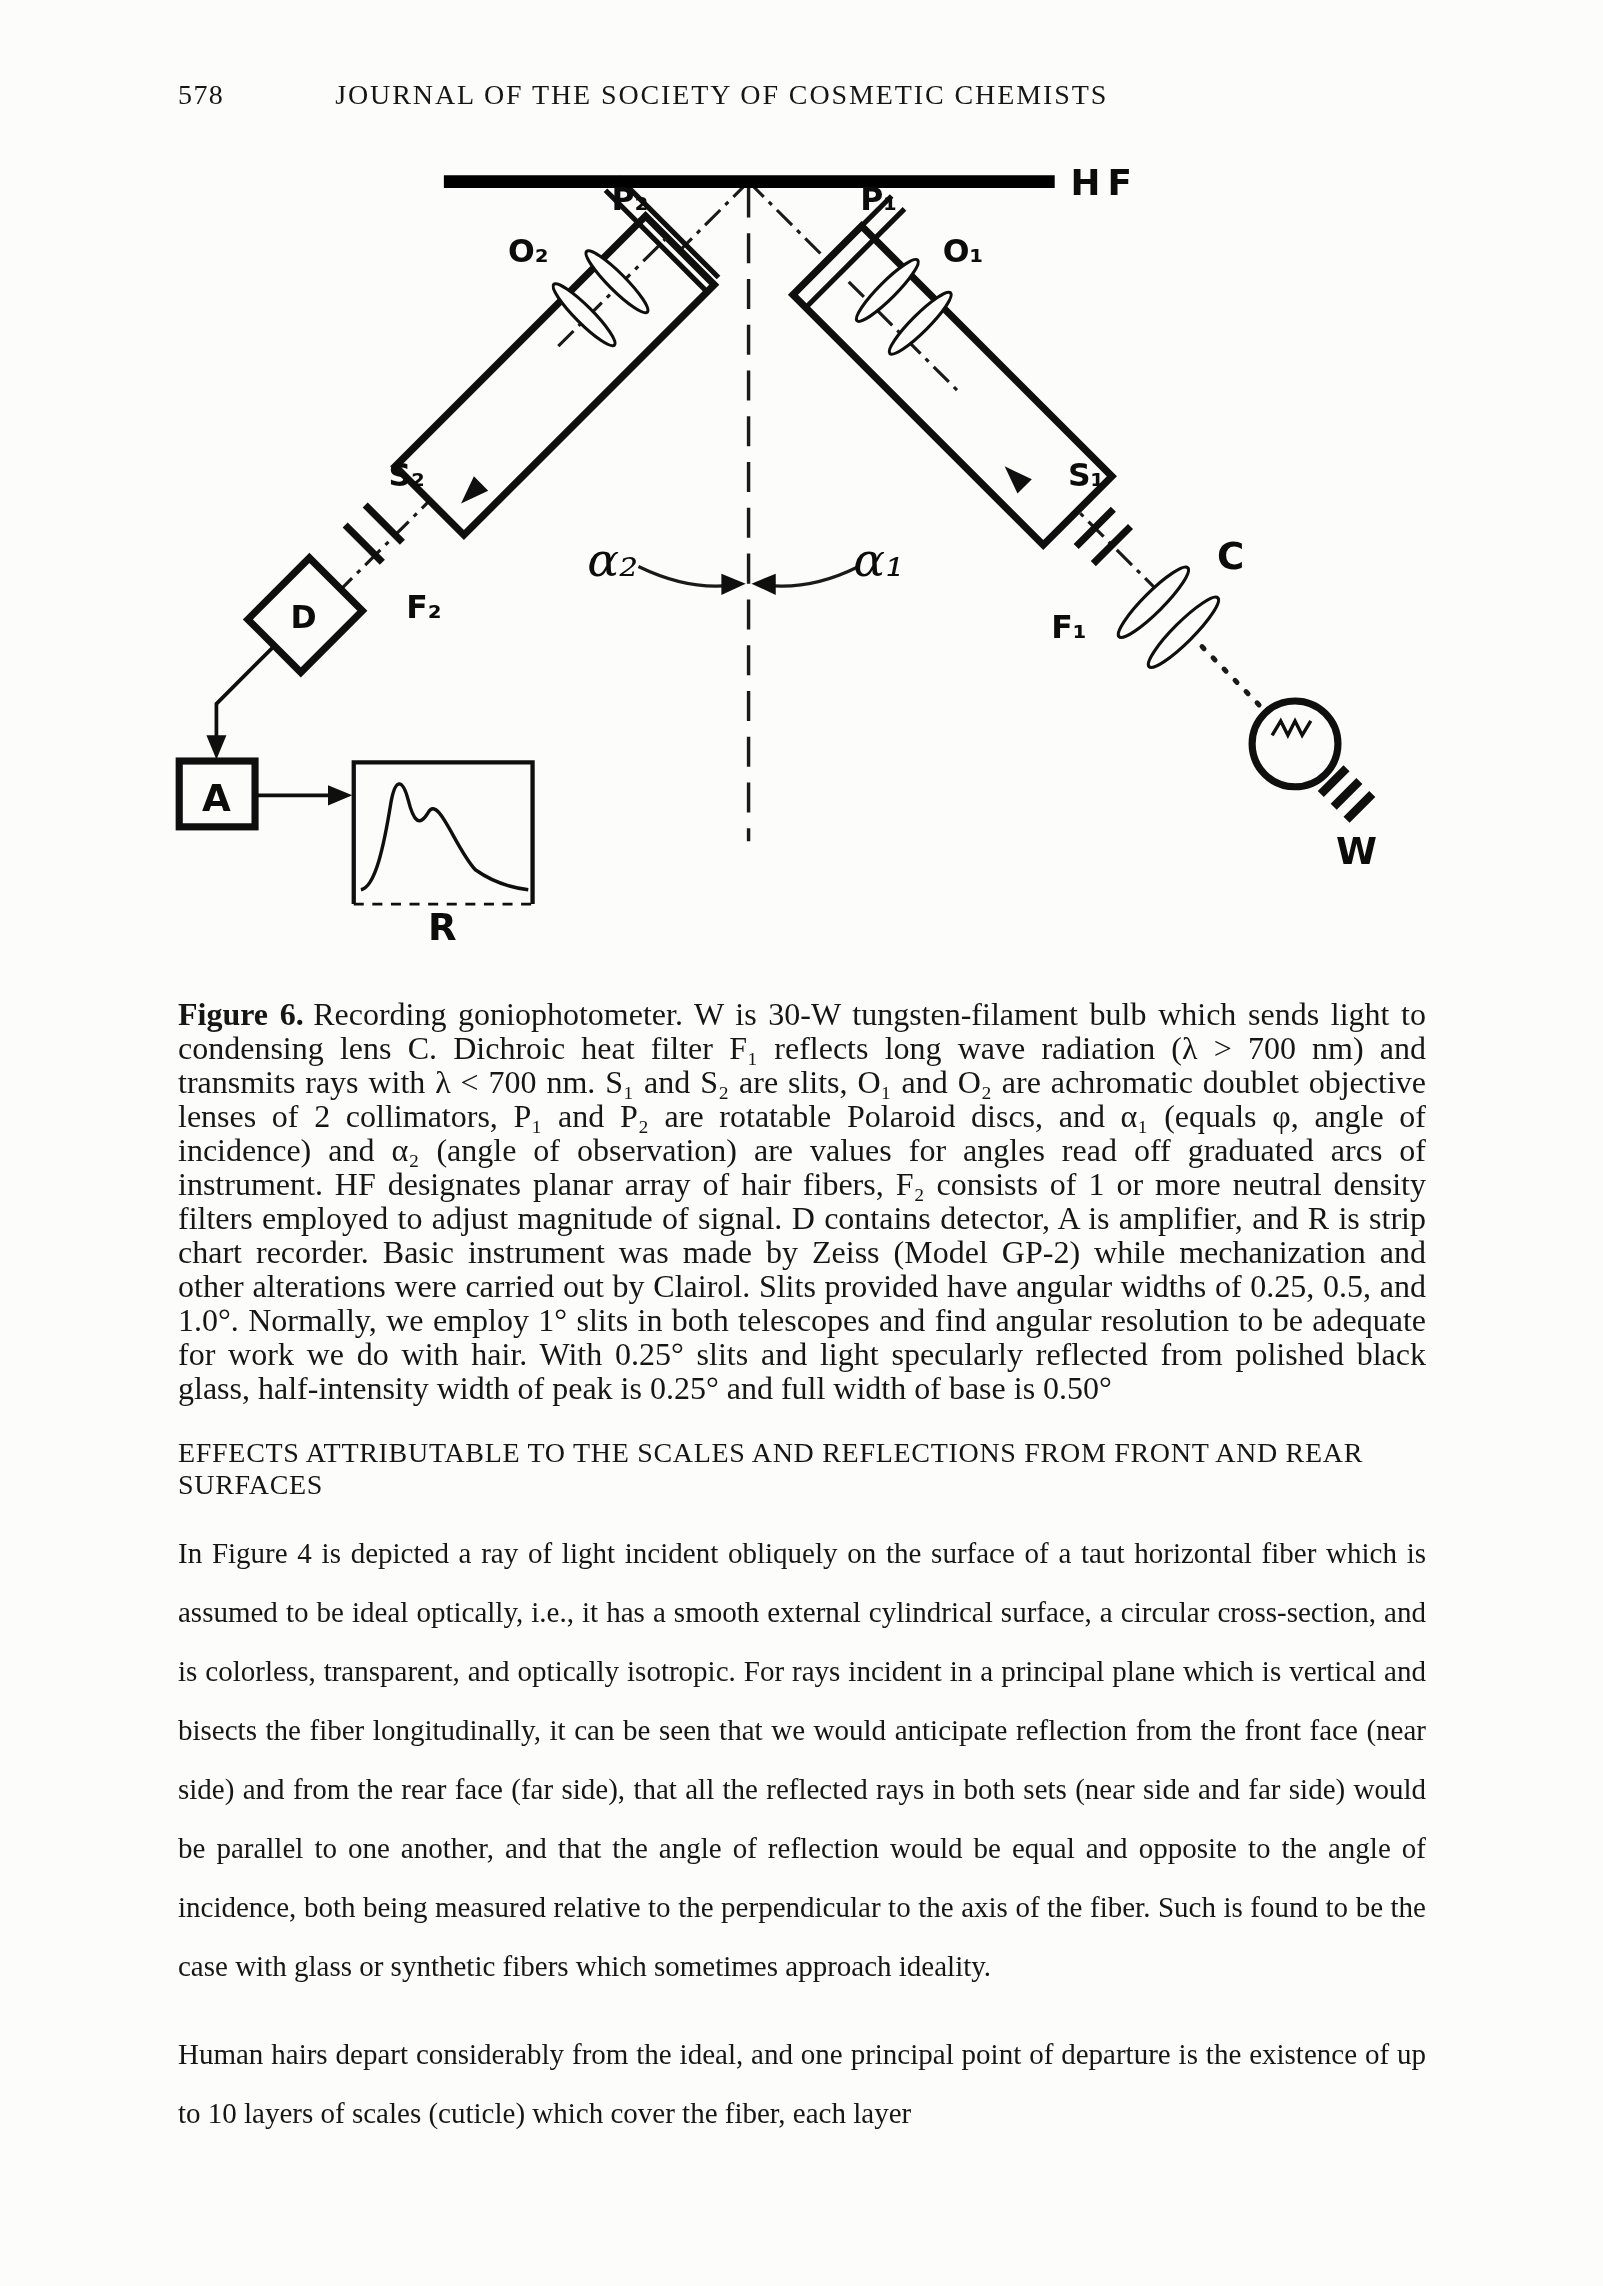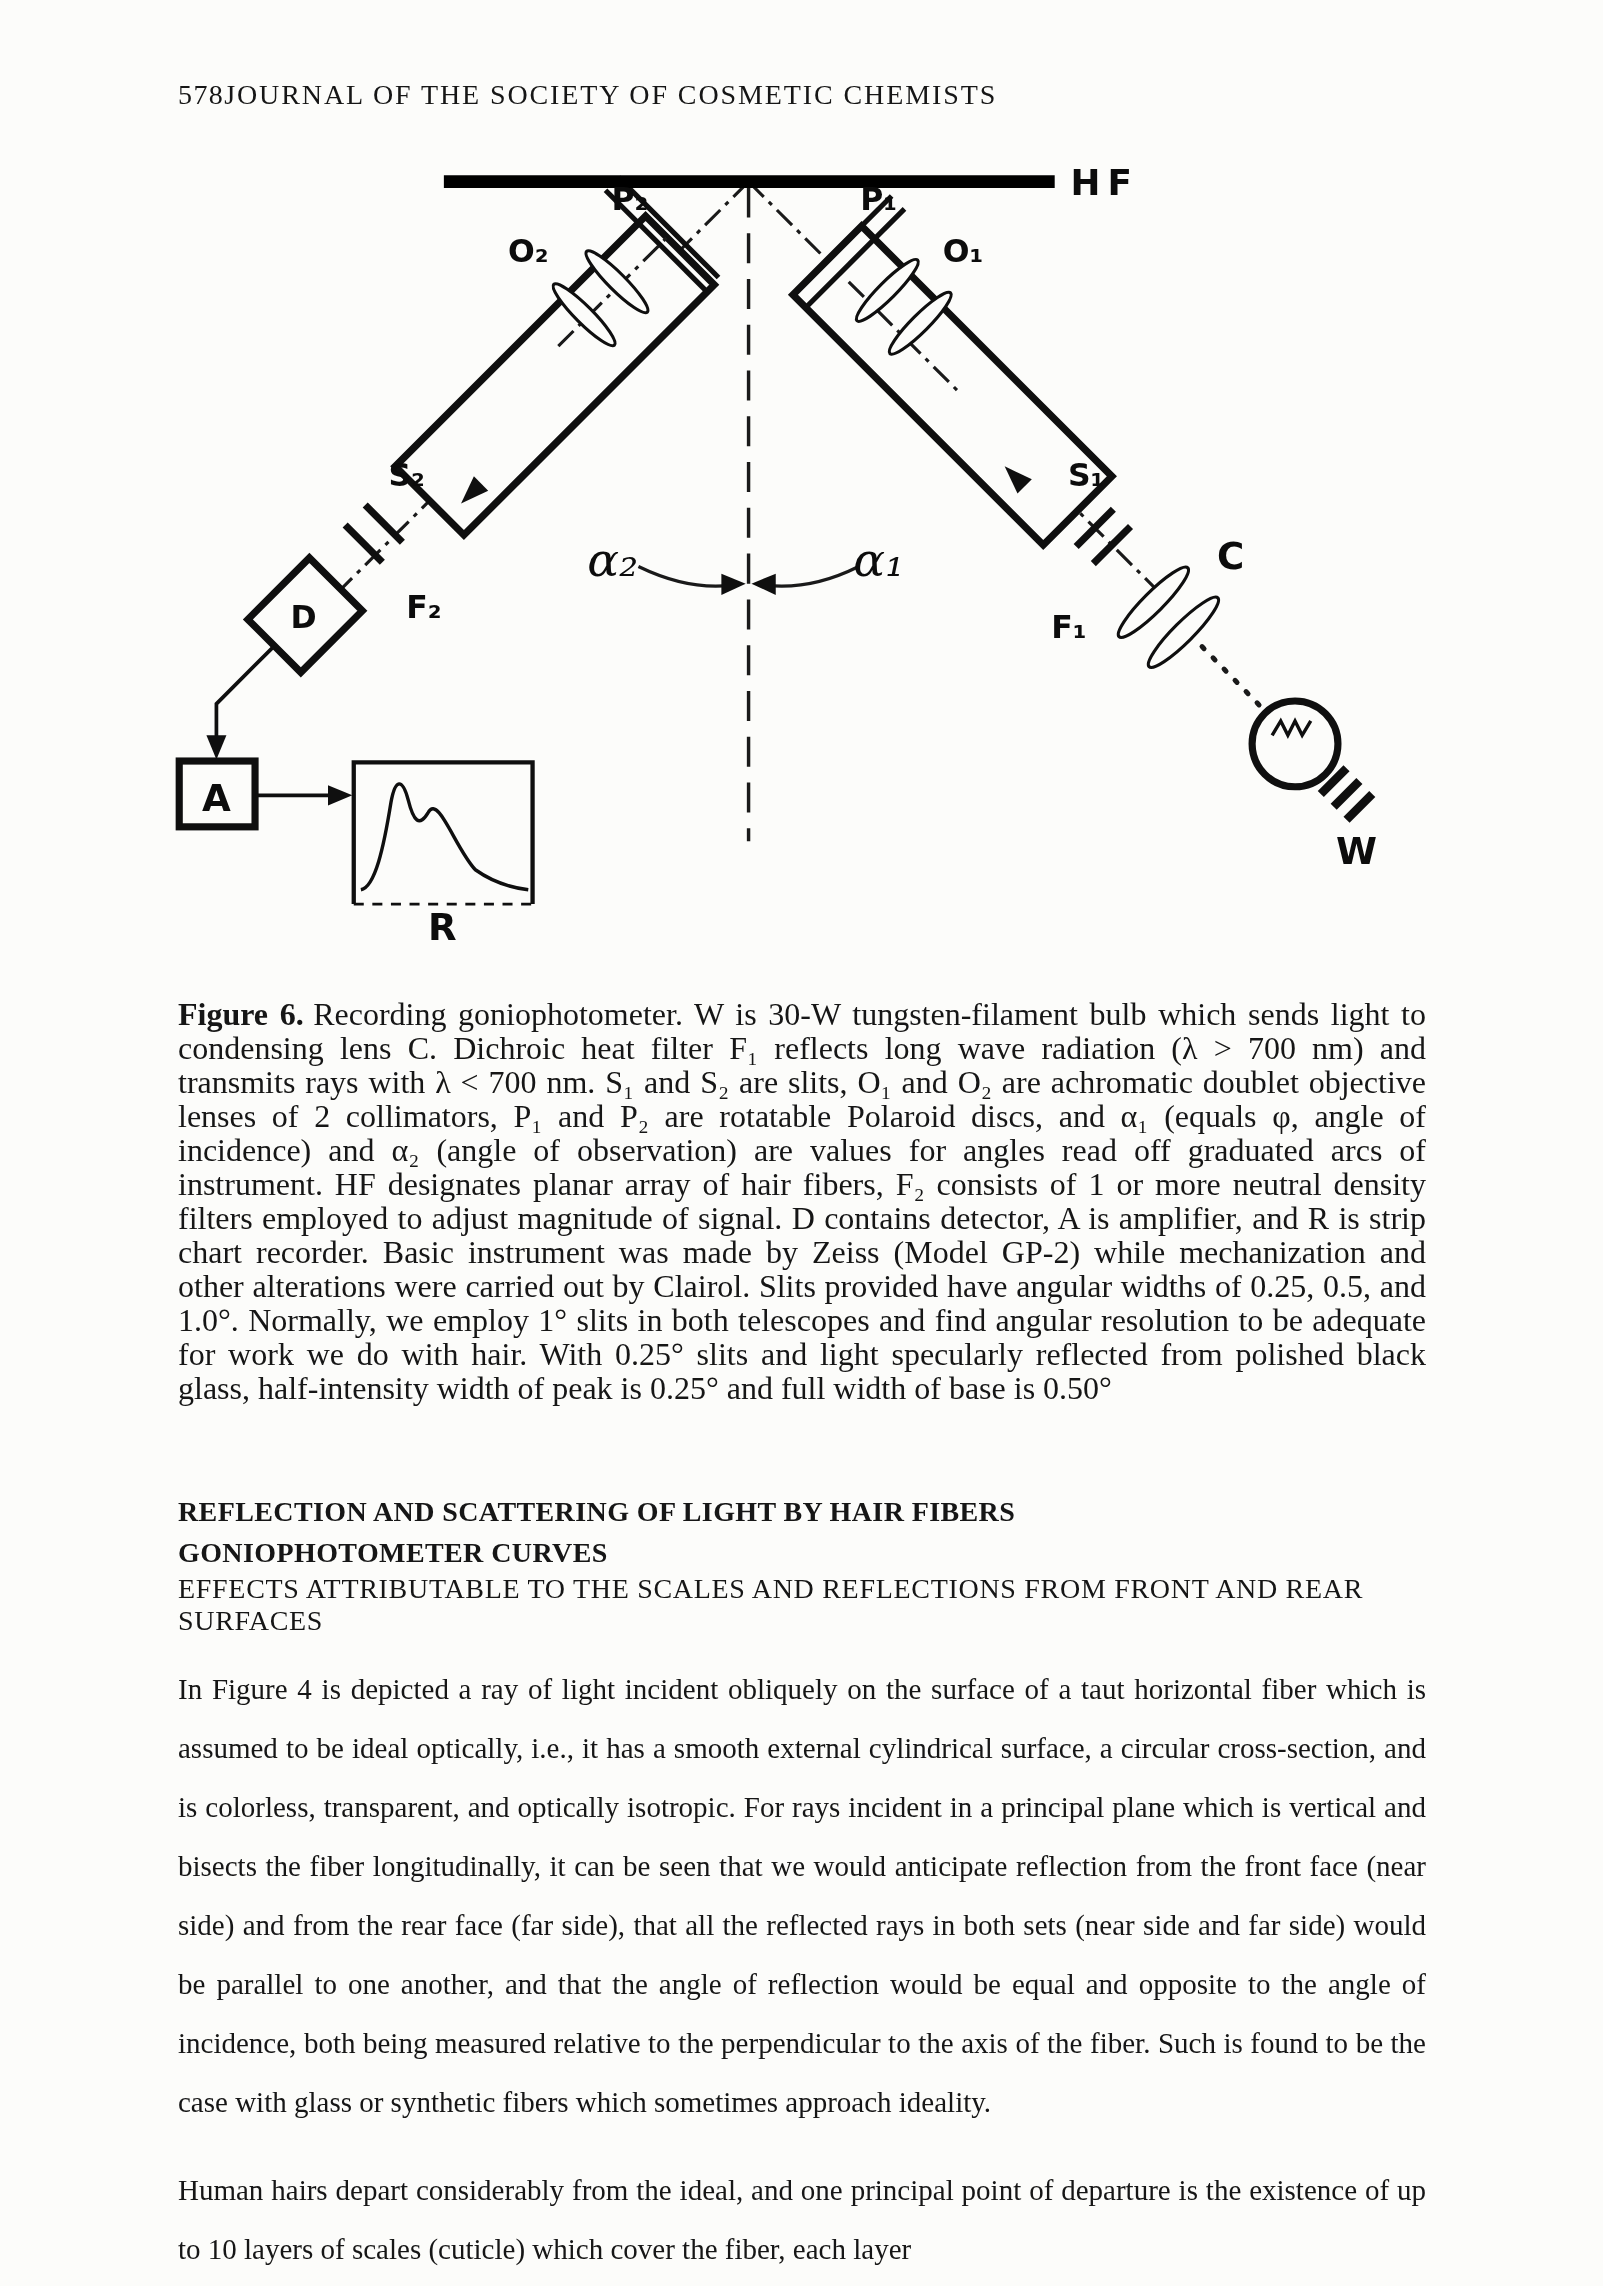--- a/index.html
+++ b/index.html
@@ -13,21 +13,21 @@
   }
   .page { position:relative; width:1327px; height:2286px; }
 
   
   .header {
     position:absolute; top:79px; left:178px; right:174px;
     display:flex; align-items:baseline;
     font-size:28px; letter-spacing:1.4px;
   }
   .page-number { flex:0 0 auto; }
-  .journal-title { letter-spacing:1.9px; }
+  .journal-title { margin-left:111px; letter-spacing:1.9px; }
 
   
   svg.diagram { position:absolute; left:0; top:0; width:1603px; height:947px; }
   .beam   { stroke:#1a1a1a; stroke-width:2.2; stroke-dasharray:15 5 3 5; fill:none; }
   .beamdot{ stroke:#1a1a1a; stroke-width:3.5; stroke-dasharray:2 9; stroke-linecap:round; }
   .dashline { stroke:#1a1a1a; stroke-width:2.4; stroke-dasharray:21 11; }
   .thin   { stroke:#1a1a1a; stroke-width:2.2; fill:none; }
   .tube   { stroke:#0f0f0f; stroke-width:5; fill:#fcfcfa; }
   .lens   { stroke:#0f0f0f; stroke-width:2.2; fill:#fcfcfa; }
   .plate  { stroke:#0f0f0f; stroke-width:3.6; }
@@ -178,24 +178,20 @@
     <text class="dlabel-lg" x="151" y="567" text-anchor="middle">A</text>
     <text class="dlabel-lg" x="309" y="657" text-anchor="middle">R</text>
   </svg>
 
   <div class="content">
 
     <p class="caption">
       <span class="cap-label">Figure 6.</span><span>Recording goniophotometer. W is 30-W tungsten-filament bulb which sends light to condensing lens C. Dichroic heat filter F₁ reflects long wave radiation (λ &gt; 700 nm) and transmits rays with λ &lt; 700 nm. S₁ and S₂ are slits, O₁ and O₂ are achromatic doublet objective lenses of 2 collimators, P₁ and P₂ are rotatable Polaroid discs, and α₁ (equals φ, angle of incidence) and α₂ (angle of observation) are values for angles read off graduated arcs of instrument. HF designates planar array of hair fibers, F₂ consists of 1 or more neutral density filters employed to adjust magnitude of signal. D contains detector, A is amplifier, and R is strip chart recorder. Basic instrument was made by Zeiss (Model GP-2) while mechanization and other alterations were carried out by Clairol. Slits provided have angular widths of 0.25, 0.5, and 1.0°. Normally, we employ 1° slits in both telescopes and find angular resolution to be adequate for work we do with hair. With 0.25° slits and light specularly reflected from polished black glass, half-intensity width of peak is 0.25° and full width of base is 0.50°</span>
     </p>
 
-    <div class="section-heading">
-      <div>REFLECTION AND SCATTERING OF LIGHT BY HAIR FIBERS</div>
-      <div>GONIOPHOTOMETER CURVES</div>
-    </div>
 
     <div class="subheading">EFFECTS ATTRIBUTABLE TO THE SCALES AND REFLECTIONS FROM FRONT AND REAR SURFACES</div>
 
     <p class="body-para first">In Figure 4 is depicted a ray of light incident obliquely on the surface of a taut horizontal fiber which is assumed to be ideal optically, i.e., it has a smooth external cylindrical surface, a circular cross-section, and is colorless, transparent, and optically isotropic. For rays incident in a principal plane which is vertical and bisects the fiber longitudinally, it can be seen that we would anticipate reflection from the front face (near side) and from the rear face (far side), that all the reflected rays in both sets (near side and far side) would be parallel to one another, and that the angle of reflection would be equal and opposite to the angle of incidence, both being measured relative to the perpendicular to the axis of the fiber. Such is found to be the case with glass or synthetic fibers which sometimes approach ideality.</p>
 
     <p class="body-para">Human hairs depart considerably from the ideal, and one principal point of departure is the existence of up to 10 layers of scales (cuticle) which cover the fiber, each layer</p>
 
   </div>
 
 </div>

